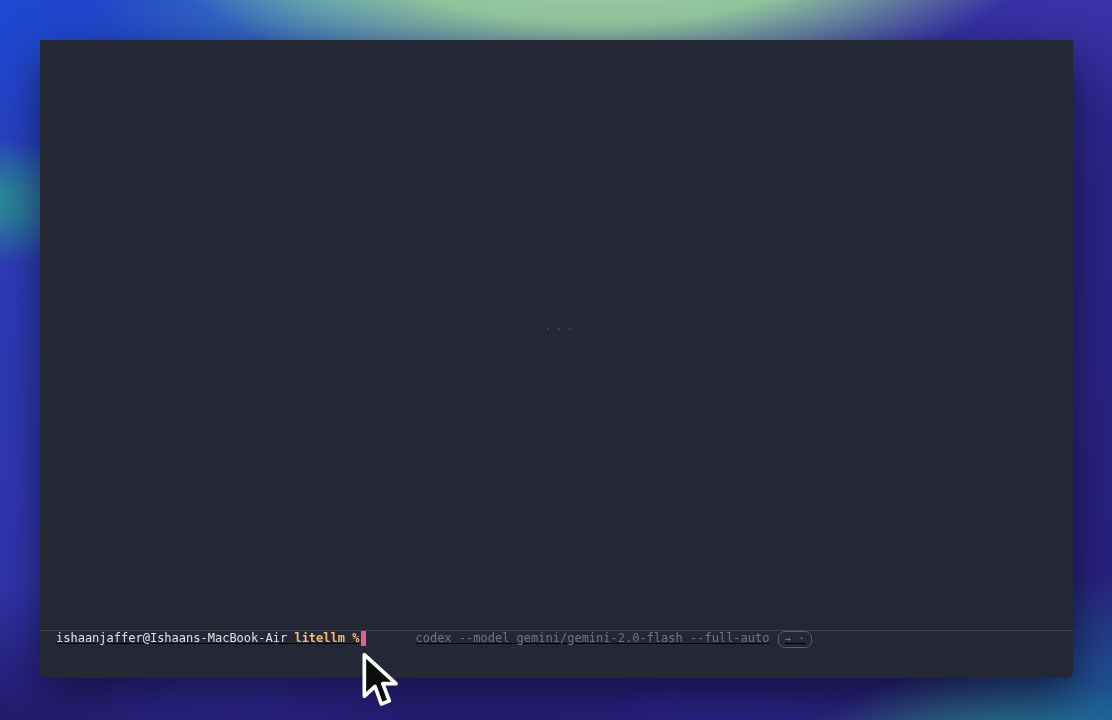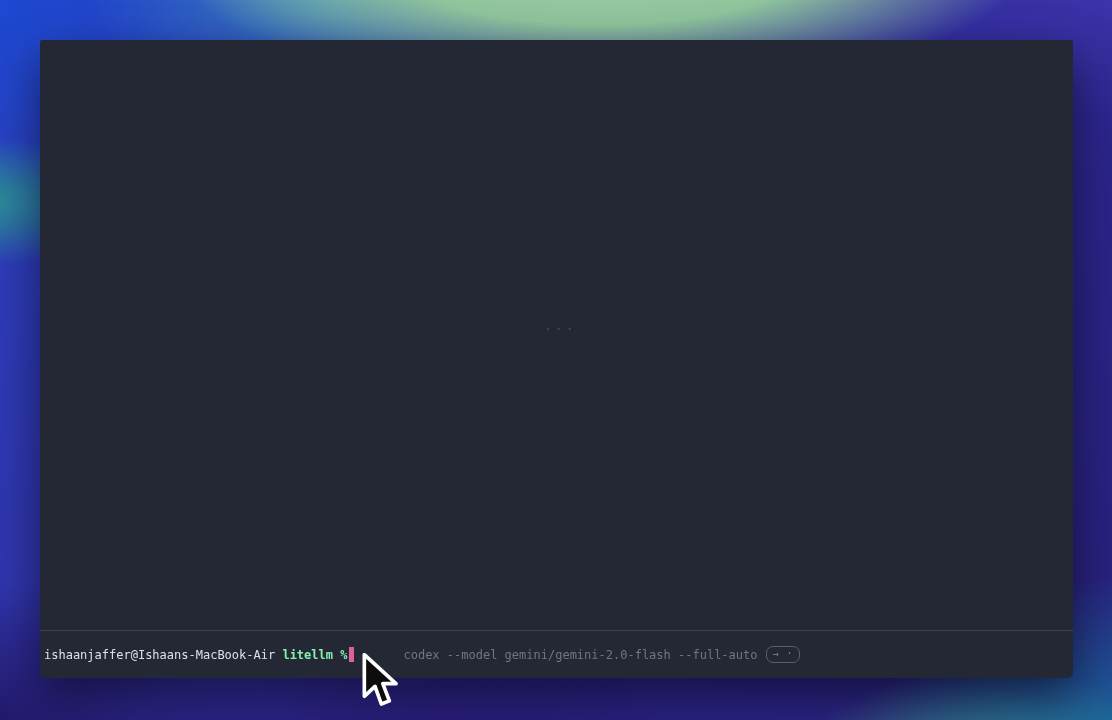--- a/index.html
+++ b/index.html
@@ -29,25 +29,25 @@
     box-shadow:0 18px 45px rgba(0,0,0,.5);
   }
   .term-body{position:absolute;left:0;top:0;right:0;bottom:48px;}
   .loading-dots{
     position:absolute;left:504px;top:281px;
     color:#4a5160;font-size:13px;letter-spacing:3px;
   }
   .divider{position:absolute;left:0;right:0;bottom:47px;height:1px;background:#3b414e;}
   .prompt-bar{
     position:absolute;left:0;right:0;bottom:0;height:47px;
-    display:flex;align-items:center;padding-left:4px;box-sizing:border-box;
-    font-size:12px;white-space:pre;
+    display:flex;align-items:flex-start;padding-left:16px;box-sizing:border-box;
+    font-size:12px;white-space:pre;text-decoration:underline;
   }
   .user-host{color:#dde1e6;}
-  .cwd,.prompt-symbol{color:#86efac;font-weight:bold;}
+  .cwd,.prompt-symbol{color:#fdba74;font-weight:bold;}
   .beam-cursor{
     display:inline-block;width:5px;height:15px;background:#dd5f9b;
     vertical-align:-3px;margin:0 1px 0 2px;
   }
   .suggestion{color:#6f7682;margin-left:48px;}
   .hint-pill{
     display:inline-block;margin-left:9px;padding:0 5px 1px 5px;
     border:1px solid #596070;border-radius:7px;
     color:#828a97;font-size:10px;letter-spacing:1px;line-height:14px;
   }

